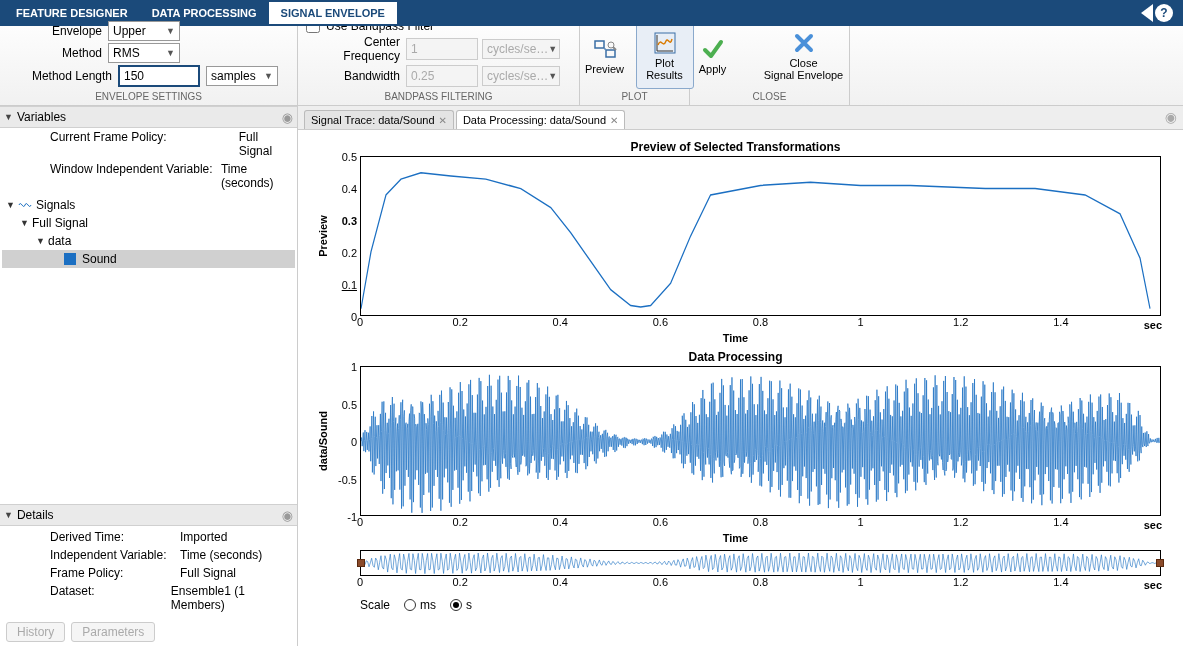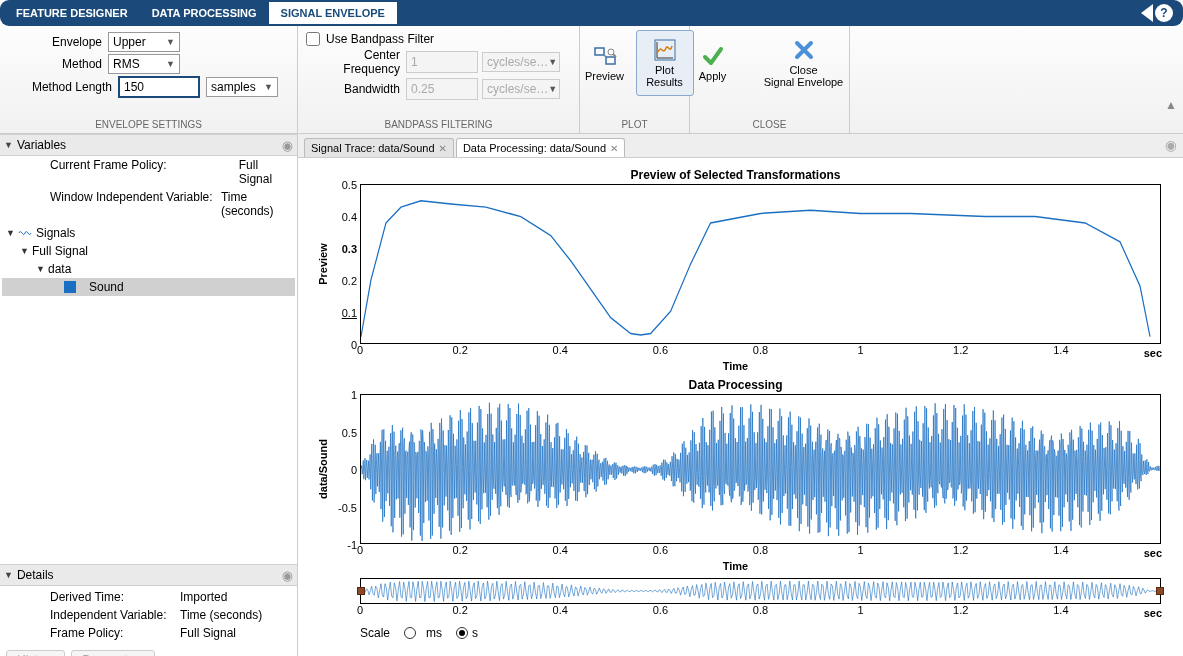--- a/index.html
+++ b/index.html
@@ -1,26 +1,26 @@
 <!DOCTYPE html>
 <html><head>
 <meta charset="utf-8">
 <style>
 * { box-sizing: border-box; margin: 0; padding: 0; font-family: Arial, Helvetica, sans-serif; }
 body { width: 1183px; height: 656px; background: #fff; font-size: 12px; color: #000; overflow: hidden; }
 
 
-.top-tabs { background: #1b4a7a; display: flex; align-items: center; height: 26px; padding-left: 4px; position: relative; border-radius: 9px; }
+.top-tabs { background: #1b4a7a; display: flex; align-items: center; height: 26px; padding-left: 4px; position: relative; }
 .top-tab { color: #fff; padding: 5px 12px; font-size: 11px; font-weight: bold; cursor: pointer; }
 .top-tab.active { background: #fff; color: #1b4a7a; }
 .help-circle { position: absolute; right: 10px; top: 4px; width: 18px; height: 18px; border-radius: 50%; background: #fff; color: #1b4a7a; font-weight: bold; text-align: center; line-height: 18px; font-size: 12px; }
 .help-arrow { position:absolute; right:30px; top:4px; width:0; height:0; border-top:9px solid transparent; border-bottom:9px solid transparent; border-right:12px solid #fff;}
 
 
-.toolstrip { display: flex; height: 108px; border-bottom: 1px solid #ccc; background: linear-gradient(#fdfdfd,#f1f1f1); }
+.toolstrip { display: flex; height: 80px; border-bottom: 1px solid #ccc; background: linear-gradient(#fdfdfd,#f1f1f1); align-items: flex-end; }
 .ts-group { border-right: 1px solid #ccc; padding: 4px 8px 0 8px; display:flex; flex-direction:column; }
 .ts-group-body { flex:1; }
 .ts-group-label { text-align:center; font-size:10px; color:#666; padding:2px 0 3px; }
 .form-row { display:flex; align-items:center; margin:2px 0; }
 .form-label { width:100px; text-align:right; padding-right:6px; font-size:12px; color:#000;}
 .combo { border:1px solid #999; background:#fff; height:20px; display:flex; align-items:center; padding:0 4px; font-size:12px; position:relative; }
 .combo .arrow { margin-left:auto; font-size:9px; color:#555; }
 .txt { border:2px solid #1b4a7a; background:#fff; height:22px; padding:0 4px; font-size:12px; color:#000; }
 .combo.disabled { color:#aaa; border-color:#ccc; background:#f4f4f4;}
 .txt.disabled { color:#aaa; border:1px solid #ccc; background:#f4f4f4;}
@@ -41,21 +41,21 @@
 .section-hdr .gear { margin-left:auto; color:#999; font-size:13px;}
 
 .kv { display:flex; padding:2px 4px; font-size:12px;margin-left:46px;}
 .kv .k { width:195px; }
 .kv .v { }
 
 .tree { padding:4px 2px; font-size:12px; flex:1; overflow:auto;}
 .tree .node { padding:2px 0 2px 4px; display:flex; align-items:center;}
 .tree .tw { font-size:9px; width:12px; color:#333;}
 .tree .sigico { width:14px; height:12px; margin-right:4px; display:inline-flex; align-items:center; justify-content:center;}
-.tree .sel { background:#d0d0d0;gap:7px; }
+.tree .sel { background:#d0d0d0; }
 .sq { width:12px;height:12px;background:#1b6fc2;display:inline-block;margin-right:6px;}
 
 .details-body { padding:2px 0 4px; }
 .dtabs { display:flex; gap:6px; padding:4px 6px; }
 .dtab { border:1px solid #ccc; border-radius:3px; padding:2px 10px; color:#aaa; font-size:12px; background:#f5f5f5;}
 
 
 .rtabs { height:24px; background:#eee; border-bottom:1px solid #ccc; display:flex; align-items:flex-end; padding-left:6px; position:relative;}
 .rtab { border:1px solid #bbb; border-bottom:none; background:#e4e4e4; padding:3px 6px; font-size:11px; margin-right:2px; display:flex; align-items:center; gap:4px; border-radius:3px 3px 0 0;}
 .rtab.active { background:#fff; }
@@ -252,20 +252,24 @@
           <div class="k" style="width:130px">Derived Time:</div>
           <div class="v">Imported</div>
         </div>
         <div class="kv">
           <div class="k" style="width:130px">Independent Variable:</div>
           <div class="v">Time (seconds)</div>
         </div>
         <div class="kv">
           <div class="k" style="width:130px">Frame Policy:</div>
           <div class="v">Full Signal</div>
+        </div>
+        <div class="kv">
+          <div class="k" style="width:130px">Dataset:</div>
+          <div class="v">Ensemble1 (1 Members)</div>
         </div>
       </div>
     <div class="dtabs">
       <div class="dtab">History</div>
       <div class="dtab">Parameters</div>
     </div>
   </div>
 
   <div class="right-pane">
     <div class="rtabs">
@@ -351,21 +355,21 @@
           <span class="xtick" style="left: 25%;">0.4</span>
           <span class="xtick" style="left: 37.5%;">0.6</span>
           <span class="xtick" style="left: 50%;">0.8</span>
           <span class="xtick" style="left: 62.5%;">1</span>
           <span class="xtick" style="left: 75%;">1.2</span>
           <span class="xtick" style="left: 87.5%;">1.4</span>
         </div>
 
       <div class="scale-row">
         <span>Scale</span>
-        <span style="display:flex;align-items:center;gap:10px">
+        <span style="display:flex;align-items:center;gap:4px">
             <span class="radio"></span>
             <span>ms</span>
           </span>
         <span style="display:flex;align-items:center;gap:4px">
             <span class="radio sel"></span>
             <span>s</span>
           </span>
       </div>
     </div>
   </div>

